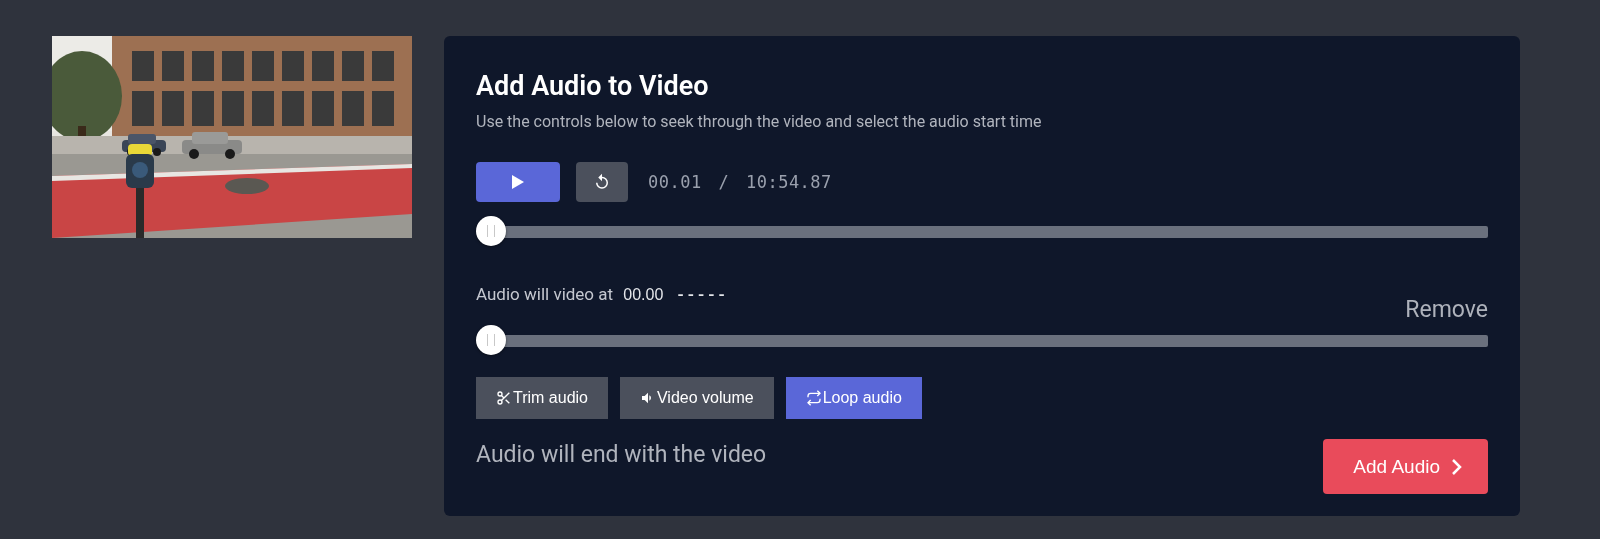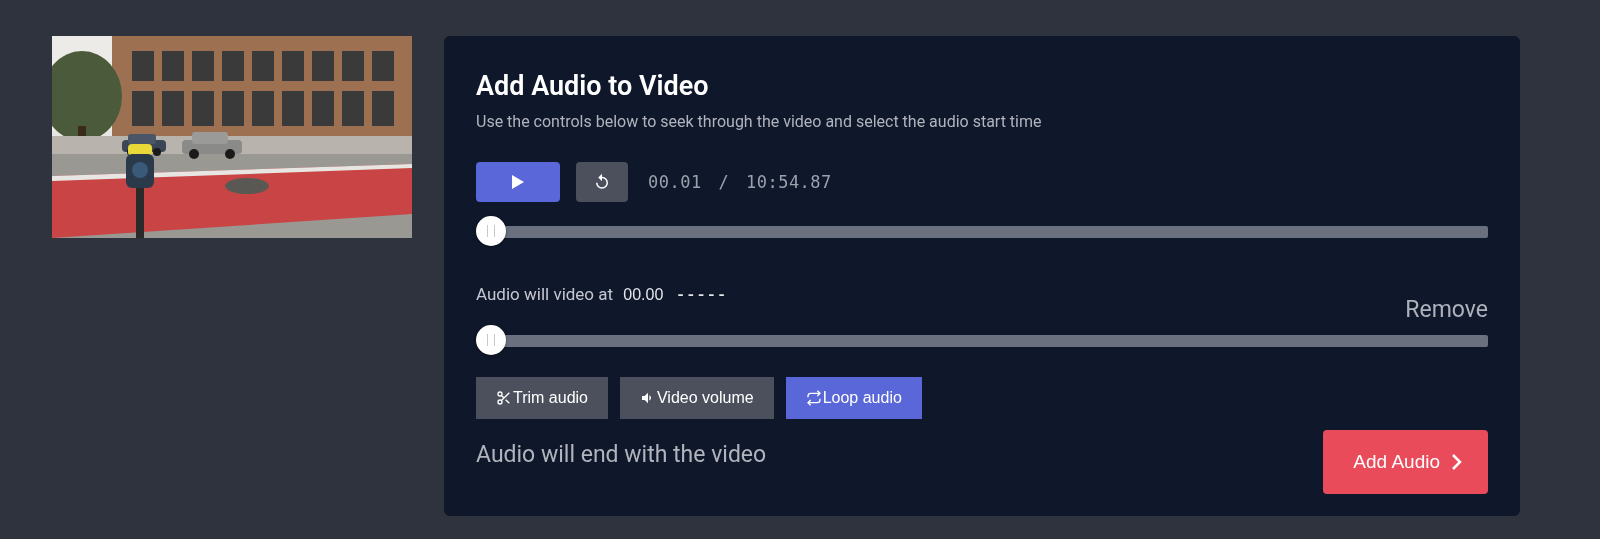--- a/index.html
+++ b/index.html
@@ -132,21 +132,21 @@
   .btn-sm.primary { background:#5a67d8; }
   .end-note { font-size:23px; color:#b0b4bd; }
 
   .add-audio {
     position:absolute;
     right:32px;
     bottom:22px;
     background:#e94b5b;
     border:none;border-radius:4px;
     color:#fff;
-    height:64px;
+    height:55px;
     padding:0 26px 0 30px;
     font-size:19px;font-weight:500;
     display:inline-flex;align-items:center;gap:12px;
     cursor:pointer;
   }
   svg { flex-shrink:0; }
 </style>
 </head>
 <body>
 

